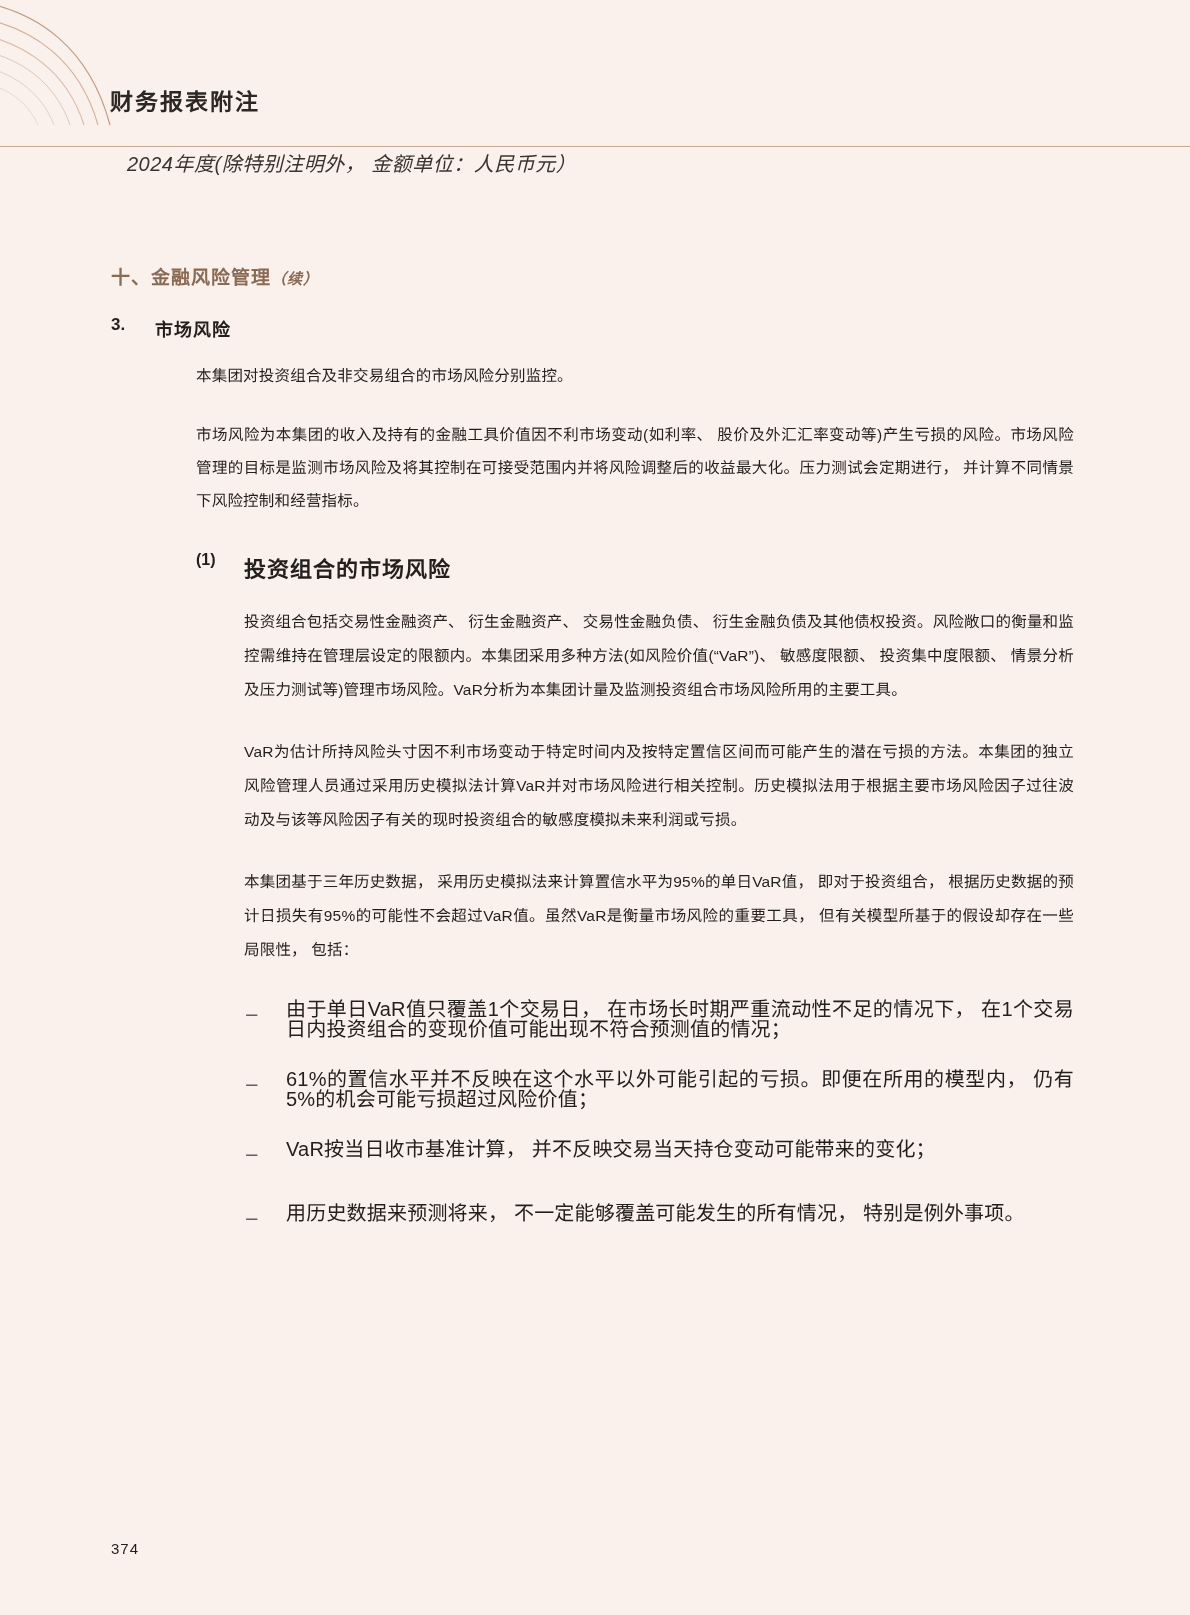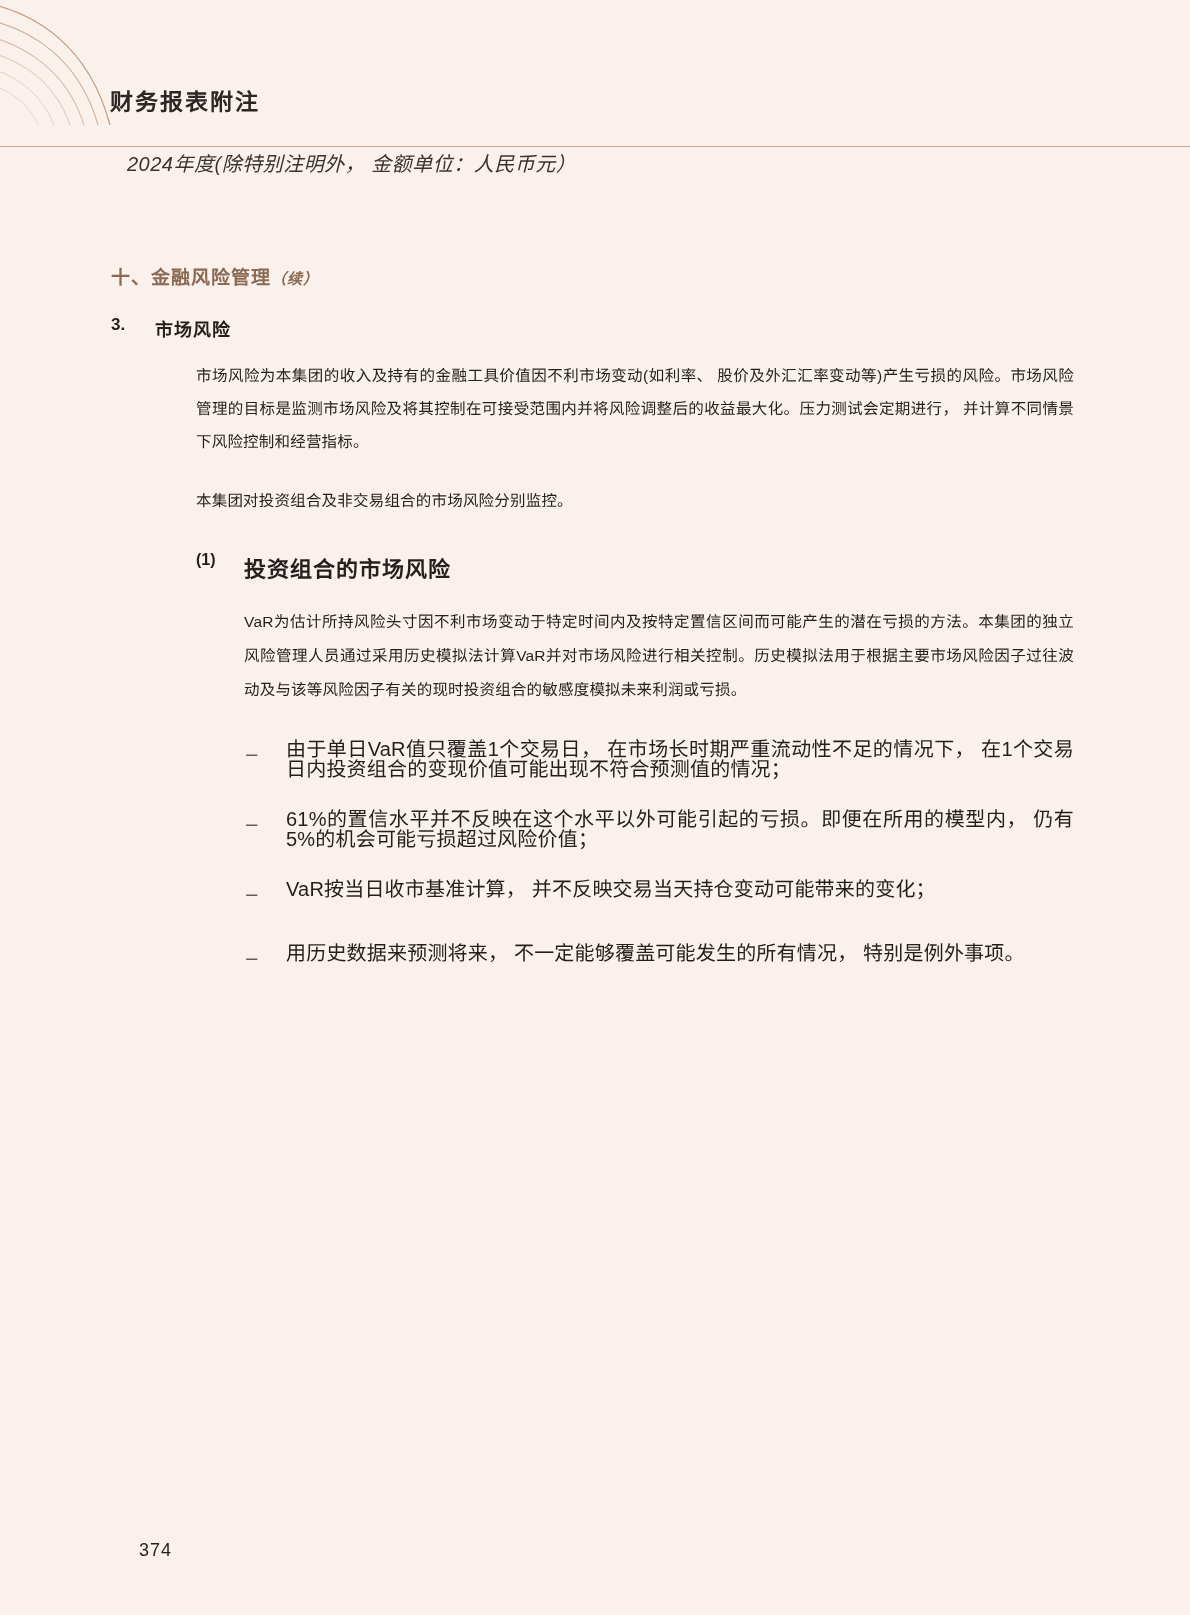--- a/index.html
+++ b/index.html
@@ -177,24 +177,23 @@
     text-align: justify;
     text-justify: inter-ideograph;
     letter-spacing: 0.2px;
   }
 
   
   .page-number {
     position: absolute;
     left: 111px;
     top: 1540px;
-    font-size: 18px;
-    color: #231f1d;
-    letter-spacing: 1px;
-    margin-left: 28px;
+    font-size: 15px;
+    color: #231f1d;
+    letter-spacing: 1px;
   }
 </style>
 </head>
 <body>
 
 <svg class="swoosh" viewBox="0 0 300 150" xmlns="http://www.w3.org/2000/svg">
   <path d="M-10,10 C60,20 110,60 130,135" fill="none" stroke="#b98c6d" stroke-width="1.2" opacity="0.85"></path>
   <path d="M-10,26 C55,36 100,72 118,135" fill="none" stroke="#c29madd" stroke-width="1.1" opacity="0.7"></path>
   <path d="M-10,26 C55,36 100,72 118,135" fill="none" stroke="#c39b7e" stroke-width="1.1" opacity="0.75"></path>
   <path d="M-10,42 C48,52 88,84 104,135" fill="none" stroke="#cba68b" stroke-width="1.1" opacity="0.7"></path>
@@ -212,31 +211,33 @@
 <div class="content">
 
   <div class="sec-title">
     <span>十、金融风险管理</span><span class="cont">（续）</span>
   </div>
 
   <div class="item3">
     <span class="num">3.</span><span class="heading">市场风险</span>
   </div>
 
+  <div class="para">本集团对投资组合及非交易组合的市场风险分别监控。</div>
+
   <div class="para">市场风险为本集团的收入及持有的金融工具价值因不利市场变动(如利率、 股价及外汇汇率变动等)产生亏损的风险。市场风险管理的目标是监测市场风险及将其控制在可接受范围内并将风险调整后的收益最大化。压力测试会定期进行， 并计算不同情景下风险控制和经营指标。</div>
-
-  <div class="para">本集团对投资组合及非交易组合的市场风险分别监控。</div>
 
   <div class="subitem">
     <span class="lbl">(1)</span><span class="txt">投资组合的市场风险</span>
   </div>
 
+  <div class="para2">投资组合包括交易性金融资产、 衍生金融资产、 交易性金融负债、 衍生金融负债及其他债权投资。风险敞口的衡量和监控需维持在管理层设定的限额内。本集团采用多种方法(如风险价值(“VaR”)、 敏感度限额、 投资集中度限额、 情景分析及压力测试等)管理市场风险。VaR分析为本集团计量及监测投资组合市场风险所用的主要工具。</div>
 
   <div class="para2">VaR为估计所持风险头寸因不利市场变动于特定时间内及按特定置信区间而可能产生的潜在亏损的方法。本集团的独立风险管理人员通过采用历史模拟法计算VaR并对市场风险进行相关控制。历史模拟法用于根据主要市场风险因子过往波动及与该等风险因子有关的现时投资组合的敏感度模拟未来利润或亏损。</div>
 
+  <div class="para2">本集团基于三年历史数据， 采用历史模拟法来计算置信水平为95%的单日VaR值， 即对于投资组合， 根据历史数据的预计日损失有95%的可能性不会超过VaR值。虽然VaR是衡量市场风险的重要工具， 但有关模型所基于的假设却存在一些局限性， 包括：</div>
 
   <div class="bullets">
     <div class="bullet">
       <span class="dash">－</span>
       <span class="btxt">由于单日VaR值只覆盖1个交易日， 在市场长时期严重流动性不足的情况下， 在1个交易日内投资组合的变现价值可能出现不符合预测值的情况；</span>
     </div>
     <div class="bullet">
       <span class="dash">－</span>
       <span class="btxt">61%的置信水平并不反映在这个水平以外可能引起的亏损。即便在所用的模型内， 仍有5%的机会可能亏损超过风险价值；</span>
     </div>

